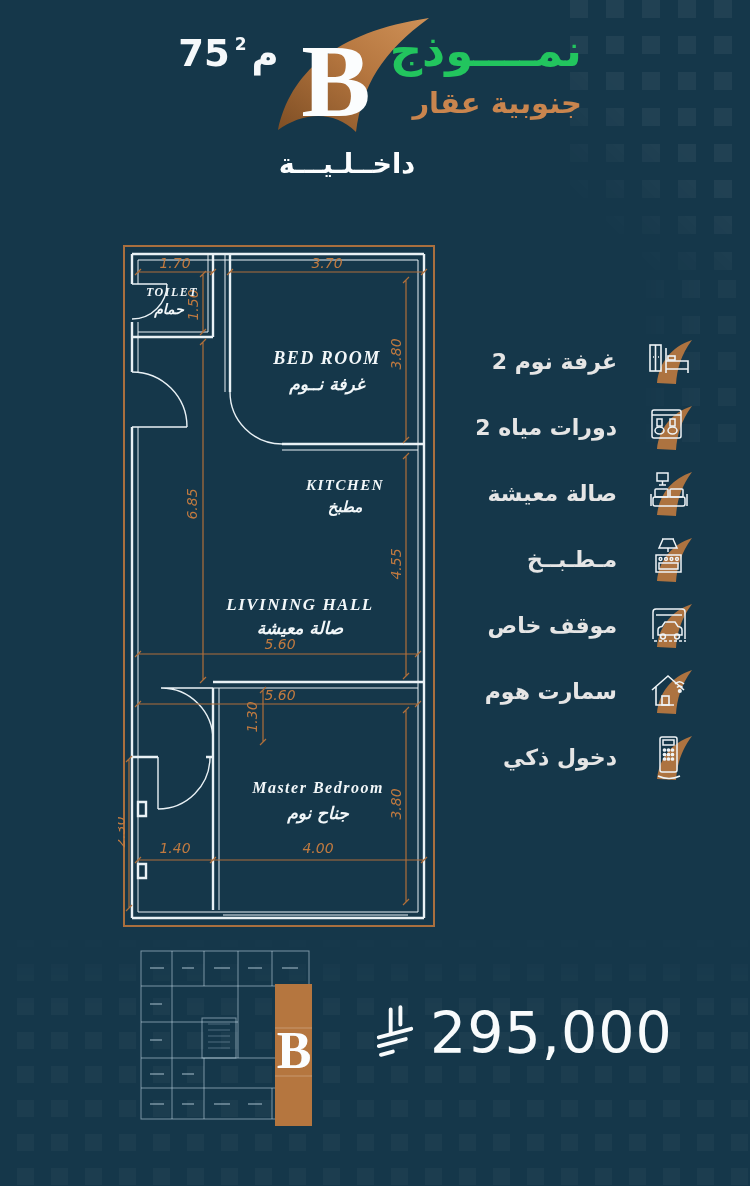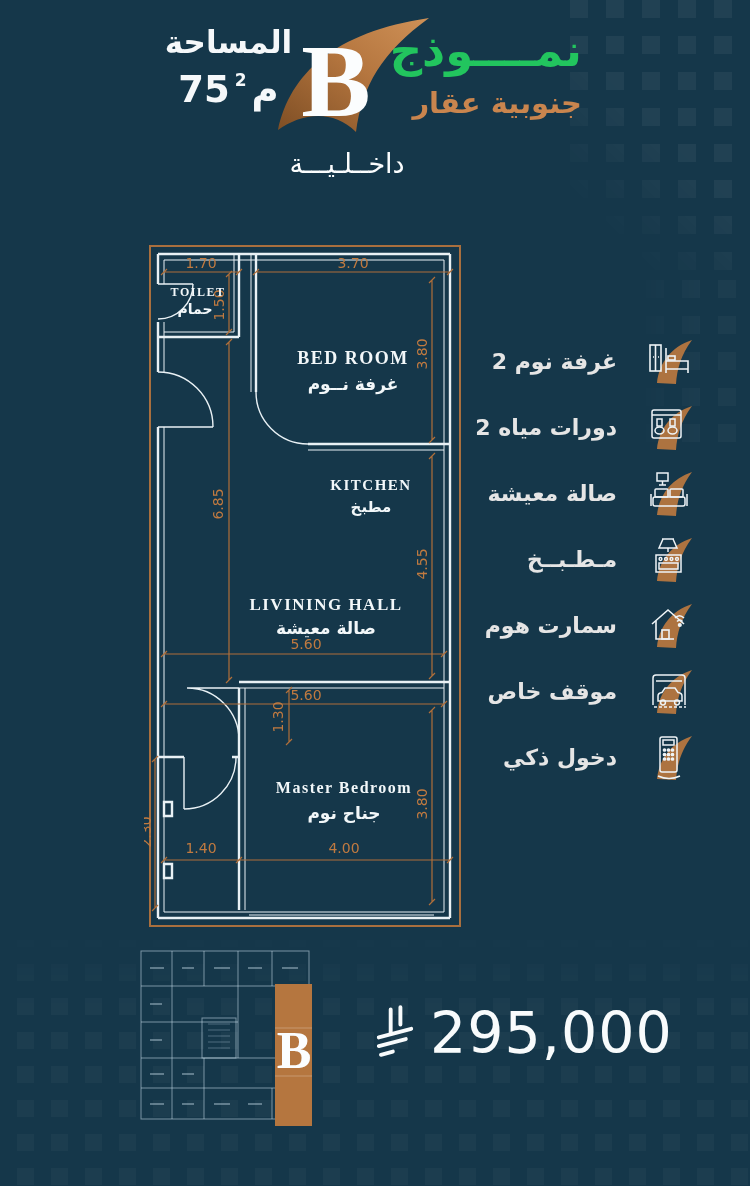--- a/index.html
+++ b/index.html
@@ -28,30 +28,30 @@
   .model-word{position:absolute;right:168px;top:24px;width:240px;
     font-size:45px;font-weight:bold;text-align:right;color:#22c55e;direction:rtl;}
   .orientation{position:absolute;right:168px;top:86px;width:240px;
     font-size:29px;font-weight:bold;text-align:right;color:#c9854e;direction:rtl;}
   .area-block{position:absolute;left:146px;top:24px;width:165px;text-align:center;}
   .area-title{font-size:31px;font-weight:bold;}
   .area-value{margin-top:8px;display:flex;justify-content:center;align-items:flex-start;
     gap:5px;font-size:37px;font-weight:bold;direction:ltr;}
   .area-value .sup{font-size:17px;margin-top:2px;}
   .unit-type{position:absolute;left:272px;top:148px;width:150px;text-align:center;
-    font-size:27px;font-weight:normal;color:#fbfdfe;}
+    font-size:27px;font-weight:bold;color:#fbfdfe;}
   .b-mark{position:absolute;left:266px;top:12px;}
   
   .features{position:absolute;left:462px;top:338px;width:235px;}
   .feat{display:flex;align-items:center;justify-content:flex-end;gap:28px;
     height:46px;margin-bottom:20px;font-size:22px;font-weight:bold;color:#e5e5e5;
     text-align:center;white-space:nowrap;}
   .feat-icon{width:52px;height:52px;flex:none;}
   
-  .plan{position:absolute;left:144px;top:242px;}
+  .plan{position:absolute;left:118px;top:242px;font-style:italic;}
   
   .wm{position:absolute;left:84px;top:700px;width:140px;text-align:center;
     color:rgba(233,241,246,0.55);pointer-events:none;}
   .wm-logo{font-size:60px;font-weight:bold;line-height:1;direction:rtl;
     text-shadow:0 1px 3px rgba(0,0,0,.35);}
   .wm-site{font-size:21px;font-weight:bold;margin-top:2px;color:rgba(238,244,248,0.8);
     text-shadow:0 1px 3px rgba(0,0,0,.45);letter-spacing:.5px;}
   
   .keyplan{position:absolute;left:138px;top:948px;}
   .price-row{position:absolute;left:372px;top:1000px;display:flex;align-items:center;gap:12px;}
@@ -81,21 +81,20 @@
             <stop offset="0.55" stop-color="#b5763f"></stop>
             <stop offset="1" stop-color="#cf9157"></stop>
         </linearGradient>
       </defs>
       <path d="M12,118 C24,62 68,20 163,6 C116,40 96,74 90,120 C66,96 34,102 12,118 Z" fill="url(#sw)"></path>
       <text x="70" y="104" text-anchor="middle" font-family="Liberation Serif, serif" font-size="104" font-weight="bold" fill="#fbfdfe">B</text>
     </svg>
   </div>
 
   <div class="area-block">
-    <div class="area-title">المساحة</div>
     <div class="area-value">
       <span>75</span>
       <span class="sup">2</span>
       <span>م</span>
     </div>
   </div>
 
   <div class="unit-type">داخــلـيـــة</div>
 
   <div class="plan">
@@ -250,48 +249,48 @@
               <circle cx="21" cy="26" r="1.4"></circle>
             <circle cx="26.5" cy="26" r="1.4"></circle>
               <circle cx="32" cy="26" r="1.4"></circle>
             <rect x="14" y="30" width="19" height="6"></rect>
           </g>
         </svg>
       </span>
     </div>
 
     <div class="feat">
+      <span>موقف خاص</span>
+      <span class="feat-icon">
+        <svg viewBox="0 0 52 52" width="52" height="52" fill="none">
+          <path d="M12,48 C14,28 26,12 47,5 C36,20 32,34 31,49 Z" fill="#b5763f" opacity=".95"></path>
+          <g stroke="#eef4f7" stroke-width="1.5">
+            <path d="M8,40 V13 Q8,10 11,10 H37 Q40,10 40,13 V40"></path>
+            <path d="M11,16 H37"></path>
+            <path d="M13,36 V31 Q13,28 17,27.5 L20,23 H30 L33,27.5 Q37,28 37,31 V36 Z"></path>
+            <circle cx="18" cy="37.5" r="2.4"></circle>
+              <circle cx="32" cy="37.5" r="2.4"></circle>
+            <path d="M9,42 H41" stroke-dasharray="3 2"></path>
+          </g>
+        </svg>
+      </span>
+    </div>
+
+    <div class="feat">
       <span>سمارت هوم</span>
       <span class="feat-icon">
         <svg viewBox="0 0 52 52" width="52" height="52" fill="none">
           <path d="M12,48 C14,28 26,12 47,5 C36,20 32,34 31,49 Z" fill="#b5763f" opacity=".95"></path>
           <g stroke="#eef4f7" stroke-width="1.6">
             <path d="M7,25 L23,11 L39,25"></path>
             <path d="M11,22 V40 H29"></path>
             <rect x="17" y="31" width="7" height="9"></rect>
             <path d="M30,19 q4.5,-4.5 9,0"></path>
             <path d="M32,22.5 q2.8,-2.8 5.6,0"></path>
             <circle cx="34.8" cy="26" r="1.3" fill="#eef4f7"></circle>
-          </g>
-        </svg>
-      </span>
-    </div>
-
-    <div class="feat">
-      <span>موقف خاص</span>
-      <span class="feat-icon">
-        <svg viewBox="0 0 52 52" width="52" height="52" fill="none">
-          <path d="M12,48 C14,28 26,12 47,5 C36,20 32,34 31,49 Z" fill="#b5763f" opacity=".95"></path>
-          <g stroke="#eef4f7" stroke-width="1.5">
-            <path d="M8,40 V13 Q8,10 11,10 H37 Q40,10 40,13 V40"></path>
-            <path d="M11,16 H37"></path>
-            <path d="M13,36 V31 Q13,28 17,27.5 L20,23 H30 L33,27.5 Q37,28 37,31 V36 Z"></path>
-            <circle cx="18" cy="37.5" r="2.4"></circle>
-              <circle cx="32" cy="37.5" r="2.4"></circle>
-            <path d="M9,42 H41" stroke-dasharray="3 2"></path>
           </g>
         </svg>
       </span>
     </div>
 
     <div class="feat">
       <span>دخول ذكي</span>
       <span class="feat-icon">
         <svg viewBox="0 0 52 52" width="52" height="52" fill="none">
           <path d="M12,48 C14,28 26,12 47,5 C36,20 32,34 31,49 Z" fill="#b5763f" opacity=".95"></path>

